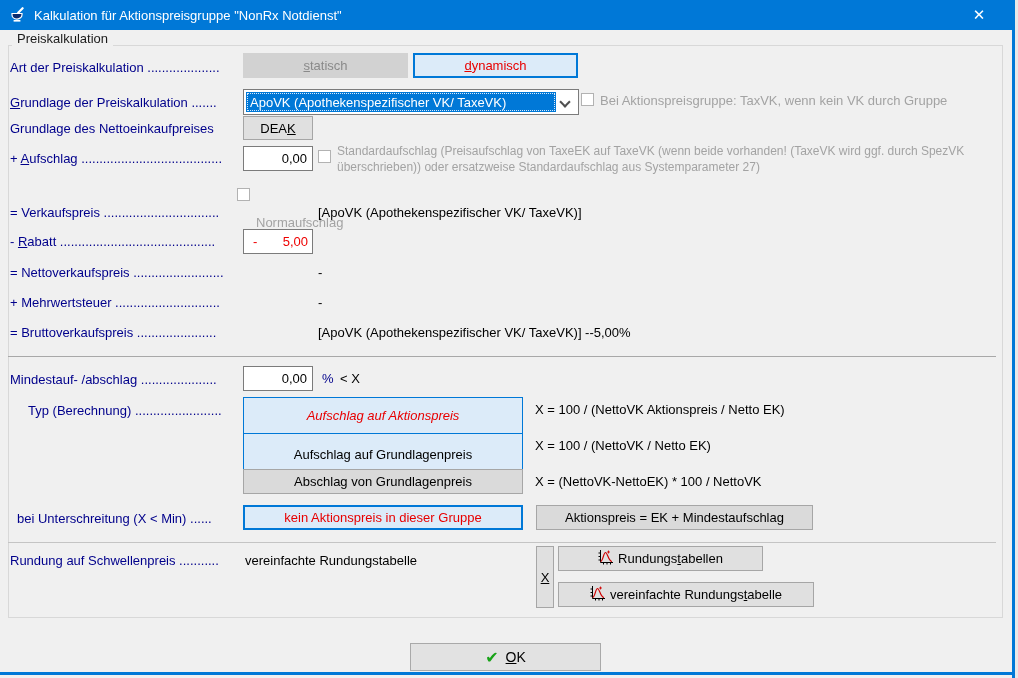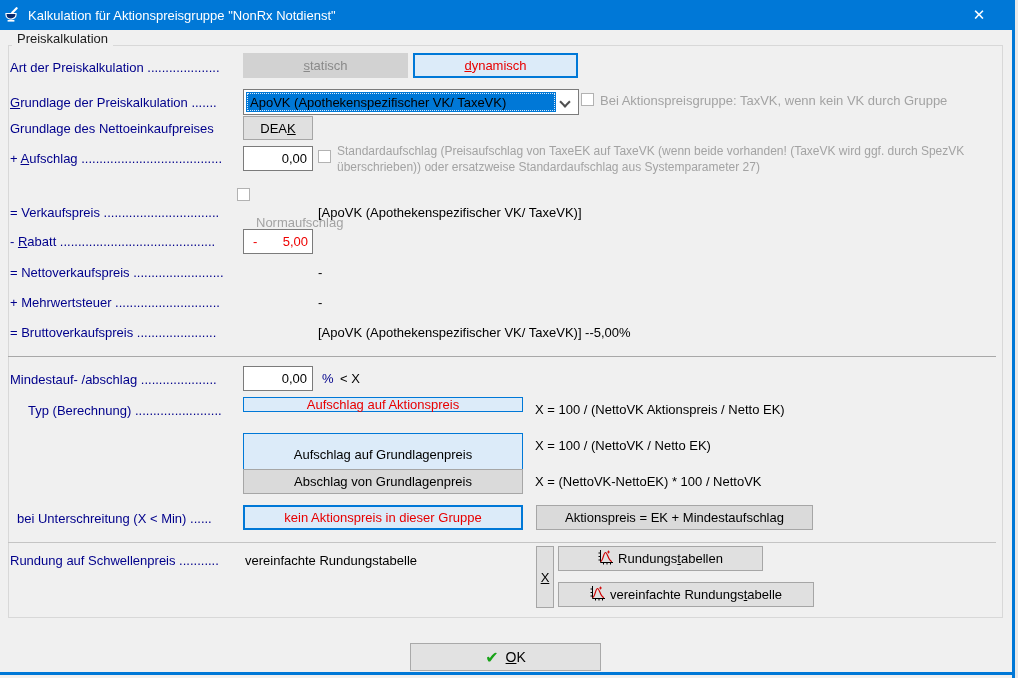--- a/index.html
+++ b/index.html
@@ -2,21 +2,21 @@
 <html><head>
 <meta charset="utf-8">
 <style>
   * { margin:0; padding:0; box-sizing:border-box;
       font-family:"Liberation Sans","DejaVu Sans",sans-serif; }
   html,body { width:1018px; height:678px; background:#e9e9e9; overflow:hidden; }
   .window { position:absolute; top:0; left:0; width:1015px; height:678px;
             background:#f0f0f0; border-right:3px solid #0078d7; }
   .titlebar { position:absolute; top:0; left:0; right:0; height:30px;
               background:#0078d7; color:#fff; display:flex; align-items:center;
-              padding-left:3px; }
+              padding-left:9px; }
   .titlebar .title { font-size:13px; margin-left:9px; }
   .close-btn { position:absolute; right:12px; top:0; height:30px; width:42px;
                display:flex; align-items:center; justify-content:center;
                color:#fff; font-size:15px; }
   .a { position:absolute; }
   .lbl { color:#00008b; font-size:13px; white-space:nowrap; }
   .val { color:#000; font-size:13px; white-space:nowrap; }
   .gray-lbl { color:#a3a3a3; font-size:13px; white-space:nowrap; }
   .frame { border:1px solid #d8d8d8; }
   .frame-title { background:#f0f0f0; padding:0 5px; font-size:13px; color:#1a1a1a; }
@@ -29,21 +29,21 @@
   .btn-gray { background:#e0e0e0; border:1px solid #a6a6a6; color:#000; }
   .inp { position:absolute; border:1px solid #7b7b7b; background:#fff;
          font-size:13px; text-align:right; padding:0 5px; color:#000; }
   .inp-red { border:1px solid #7b7b7b; background:#fff; font-size:13px;
              color:#ee0000; display:flex; align-items:center;
              justify-content:space-between; padding:0 4px 0 9px; }
   .cbx { position:absolute; width:13px; height:13px; background:#fff;
          border:1px solid #b2b2b2; }
   .combo { position:absolute; background:#fff; border:1px solid #7b7b7b; }
   .combo-sel { position:absolute; top:2px; left:2px; bottom:2px; right:22px;
-               background:#0078d7; color:#000000; font-size:13px;
+               background:#0078d7; color:#ffffff; font-size:13px;
                display:flex; align-items:center; padding-left:4px;
                outline:1px dotted rgba(255,255,255,.85); outline-offset:-2px;
                white-space:nowrap; overflow:hidden; }
   .chev { position:absolute; right:9px; top:8px; width:8px; height:8px;
           border-right:2px solid #4f4f4f; border-bottom:2px solid #4f4f4f;
           transform:rotate(45deg); }
   .divider { position:absolute; height:1px; background:#a8a8a8; }
   .divider.light { background:#c4c4c4; }
   .check-glyph { color:#18a318; font-weight:bold; font-size:16px; margin-right:7px; }
   .chart-ic { margin-right:5px; display:inline-block; }
@@ -113,21 +113,21 @@
   <span class="a val" style="left:318px; top:325px;">[ApoVK (Apothekenspezifischer VK/ TaxeVK)] --5,00%</span>
 
   <div class="divider" style="left:8px; top:356px; width:988px;"></div>
 
   <span class="a lbl" style="left:10px; top:372px;">Mindestauf- /abschlag .....................</span>
   <input class="inp" style="left: 243px; top: 366px; width: 70px; height: 25px;" value="0,00">
   <span class="a lbl" style="left:322px; top:371px;">%</span>
   <span class="a val" style="left:340px; top:371px;">&lt; X</span>
 
   <span class="a lbl" style="left:28px; top:403px;">Typ (Berechnung) ........................</span>
-  <div class="btn btn-blue btn-red" style="left:243px; top:397px; width:280px; height:15px;">Aufschlag auf Aktionspreis</div>
+  <div class="btn btn-blue btn-red" style="left:243px; top:397px; width:280px; height:37px;font-style:italic;">Aufschlag auf Aktionspreis</div>
   <span class="a val" style="left:535px; top:402px;">X = 100 / (NettoVK Aktionspreis / Netto EK)</span>
   <div class="btn btn-blue" style="left:243px; top:433px; width:280px; height:42px;">Aufschlag auf Grundlagenpreis</div>
   <span class="a val" style="left:535px; top:438px;">X = 100 / (NettoVK / Netto EK)</span>
   <div class="btn btn-gray" style="left:243px; top:469px; width:280px; height:25px; background:#dadada;">Abschlag von Grundlagenpreis</div>
   <span class="a val" style="left:535px; top:474px;">X = (NettoVK-NettoEK) * 100 / NettoVK</span>
 
   <span class="a lbl" style="left:17px; top:511px;">bei Unterschreitung (X &lt; Min) ......</span>
   <div class="btn btn-blue sel btn-red" style="left:243px; top:505px; width:280px; height:25px;">kein Aktionspreis in dieser Gruppe</div>
   <div class="btn btn-gray" style="left:536px; top:505px; width:277px; height:25px; background:#dadada;">Aktionspreis = EK + Mindestaufschlag</div>
 

